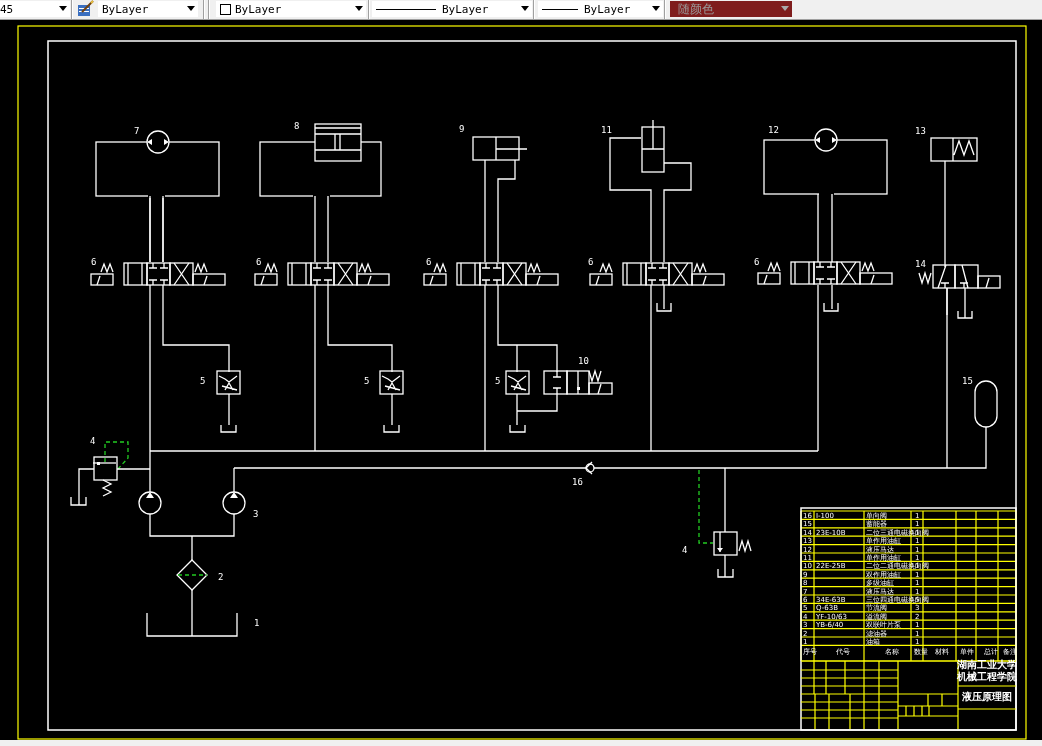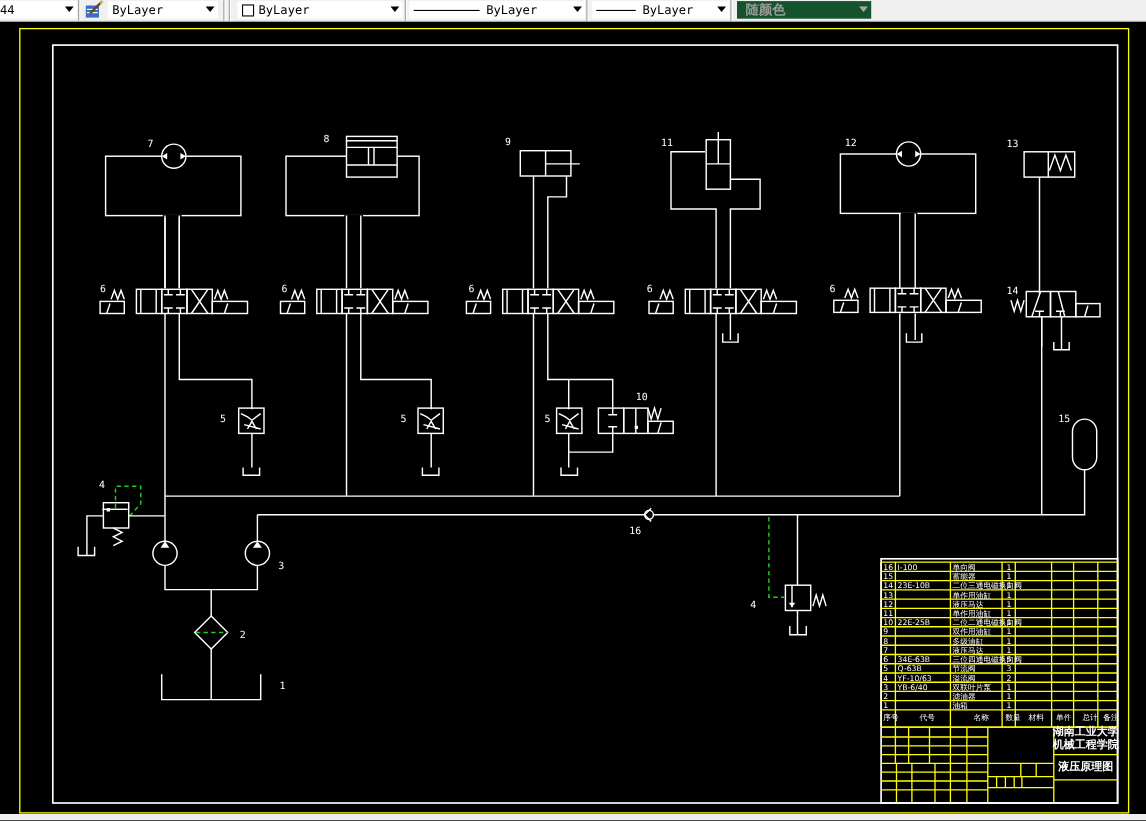--- a/index.html
+++ b/index.html
@@ -1,33 +1,33 @@
 <!DOCTYPE html>
 <html><head>
 <meta charset="utf-8">
 <style>
   html,body{margin:0;padding:0;}
   body{width:1042px;height:746px;overflow:hidden;background:#000;font-family:"DejaVu Sans Mono",monospace;position:relative;}
   .toolbar{position:absolute;left:0;top:0;width:1042px;height:19px;background:#f0f0f0;border-bottom:1px solid #a0a0a0;display:flex;align-items:center;font-size:11px;color:#000;}
   .combo{position:absolute;top:1px;height:16px;background:#fff;display:flex;align-items:center;box-sizing:border-box;font-family:"DejaVu Sans Mono",monospace;font-size:11px;}
   .combo .arrow{position:absolute;right:3px;top:5px;width:0;height:0;border-left:4px solid transparent;border-right:4px solid transparent;border-top:5px solid #000;}
-  .combo.disabled{background:#14532d;color:#9a9a9a;font-weight:bold;}
+  .combo.disabled{background:#7f1d1d;color:#9a9a9a;}
   .combo.disabled .arrow{border-top-color:#aaa;}
   .sep{position:absolute;top:0;width:2px;height:19px;border-left:1px solid #a0a0a0;border-right:1px solid #fff;box-sizing:border-box;}
   .lineSample{display:inline-block;width:60px;height:1px;background:#000;margin:0 6px 0 4px;vertical-align:middle;}
   .chk{display:inline-block;width:9px;height:9px;border:1px solid #000;margin:0 4px 0 4px;vertical-align:middle;}
   .styleicon{position:absolute;left:74px;top:0;width:22px;height:18px;}
   #canvas{position:absolute;left:0;top:20px;width:1042px;height:726px;}
 </style>
 </head>
 <body>
 
 <div class="toolbar">
   <div class="combo" style="left:0;width:70px;padding-left:0;">
-    <span>44</span>
+    <span>45</span>
     <span class="arrow"></span>
   </div>
   <div class="sep" style="left:71px;"></div>
   <svg class="styleicon" viewBox="0 0 22 18">
     <rect x="4" y="5" width="12" height="11" fill="#3a6fc0"></rect>
     <rect x="5" y="8" width="10" height="1" fill="#fff"></rect>
     <rect x="5" y="11" width="10" height="1" fill="#fff"></rect>
     <line x1="8" y1="12" x2="19" y2="1" stroke="#704010" stroke-width="2"></line>
     <line x1="17" y1="3" x2="19" y2="1" stroke="#e8c040" stroke-width="2"></line>
   </svg>

